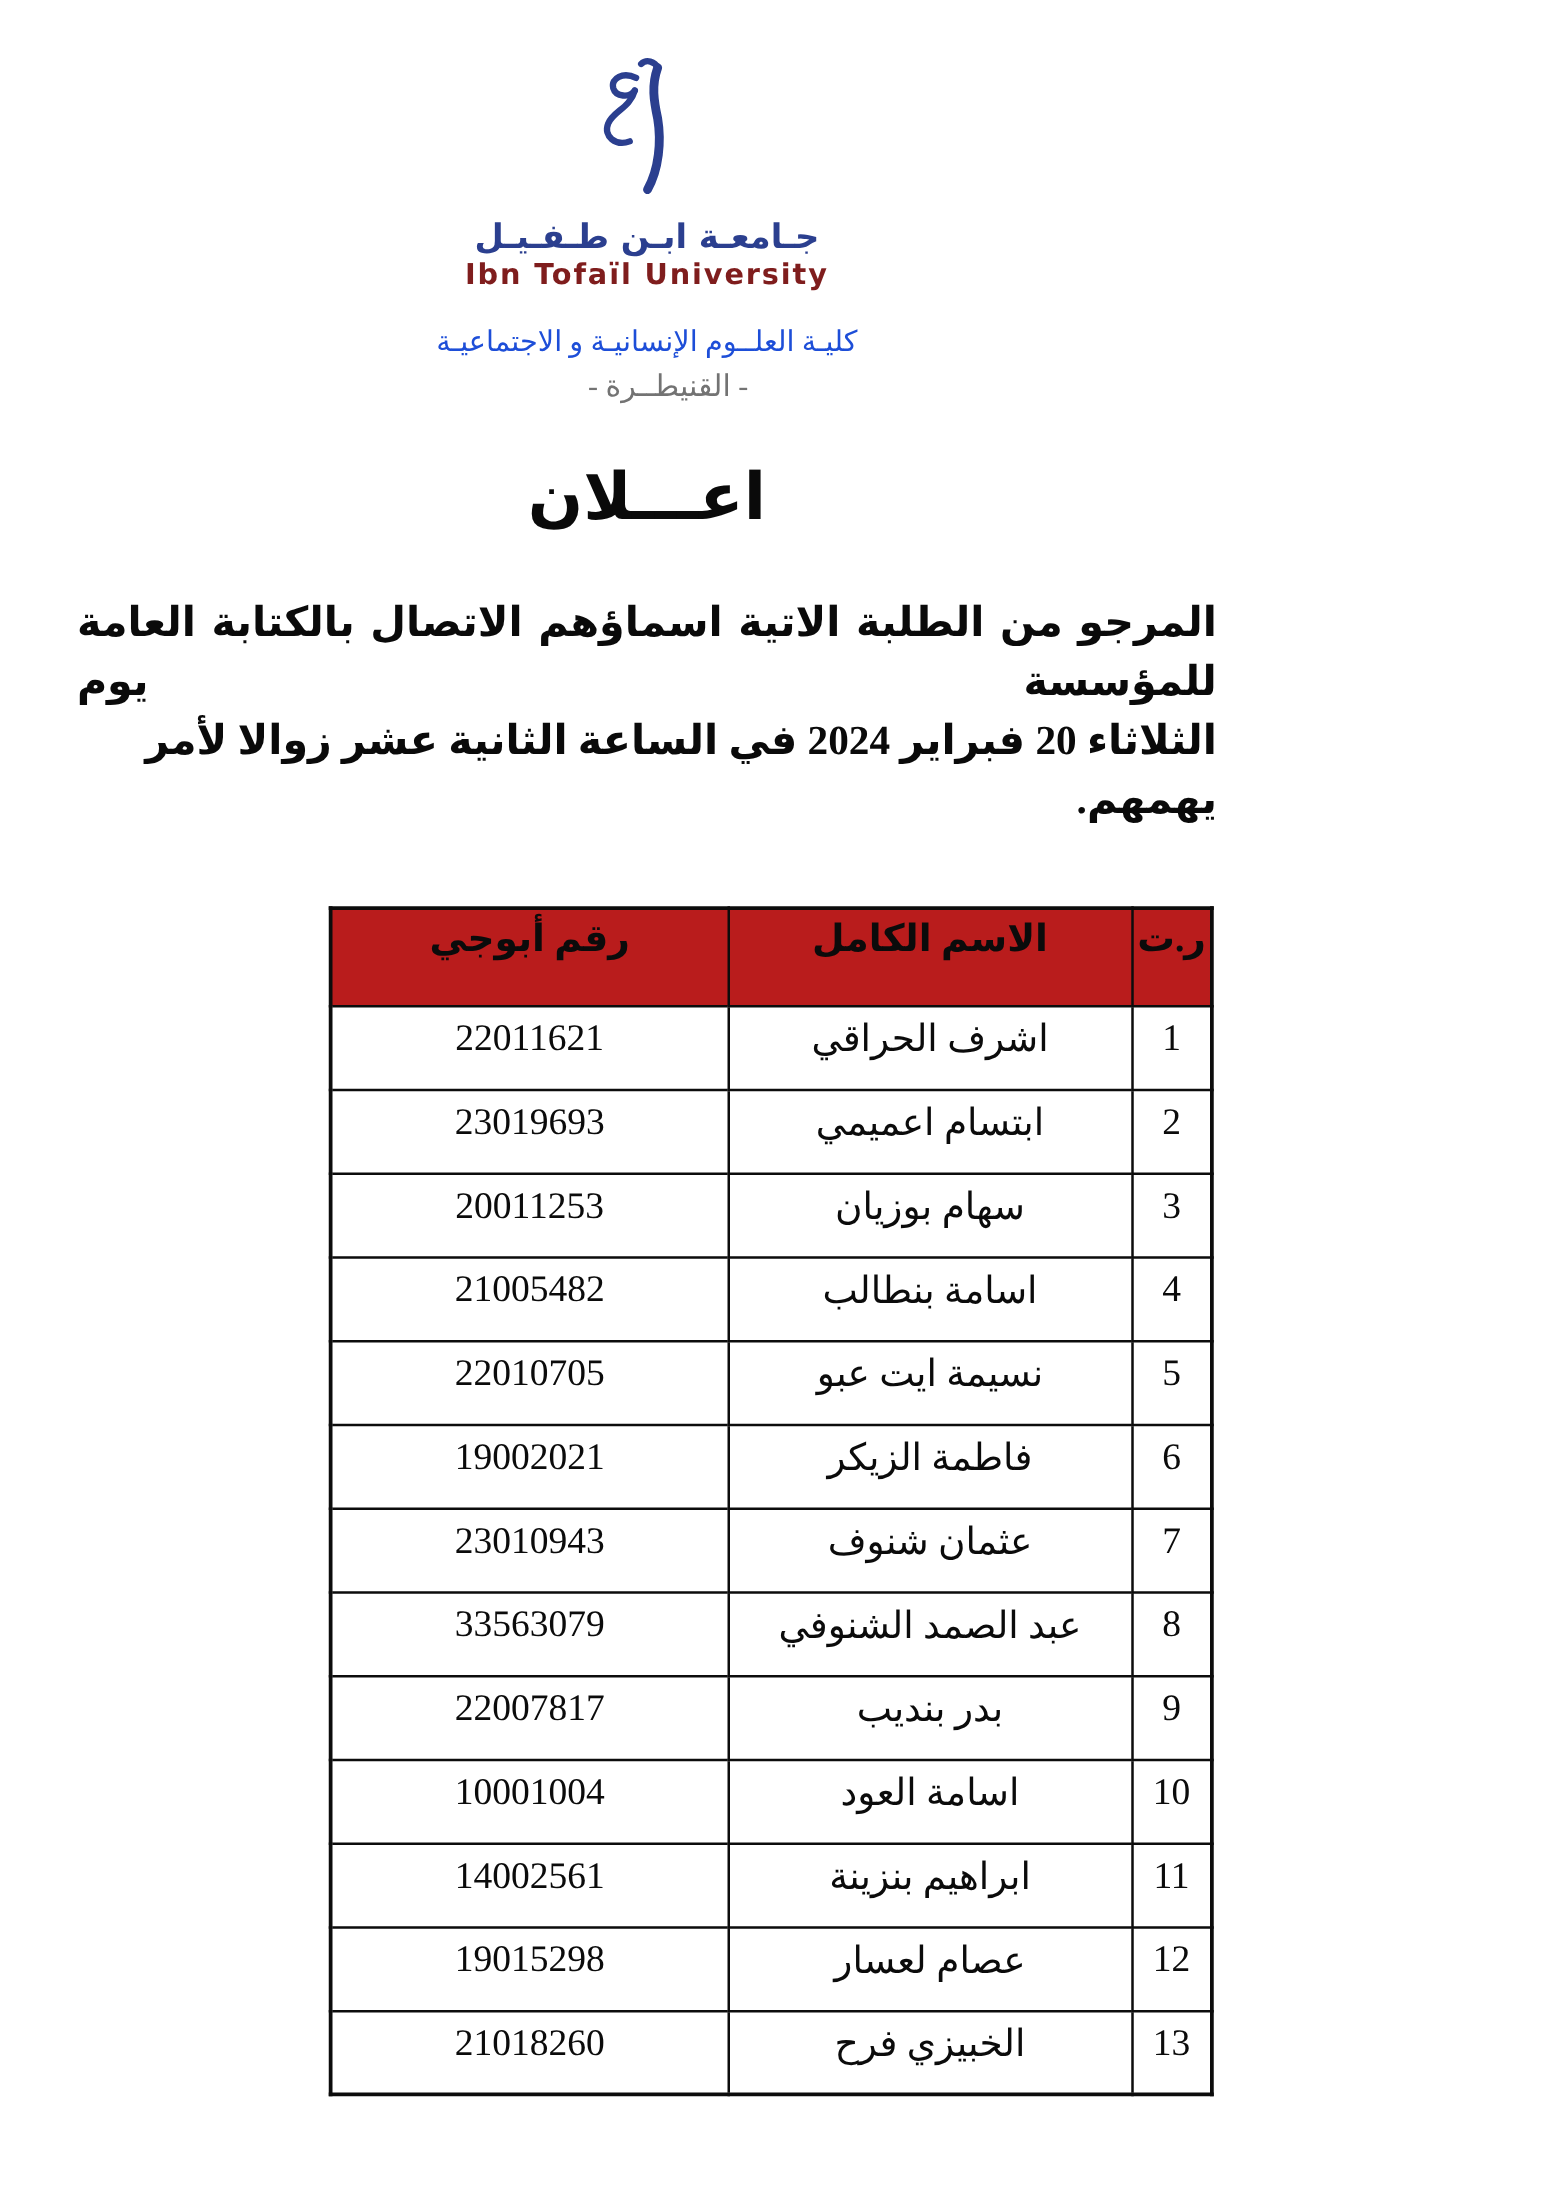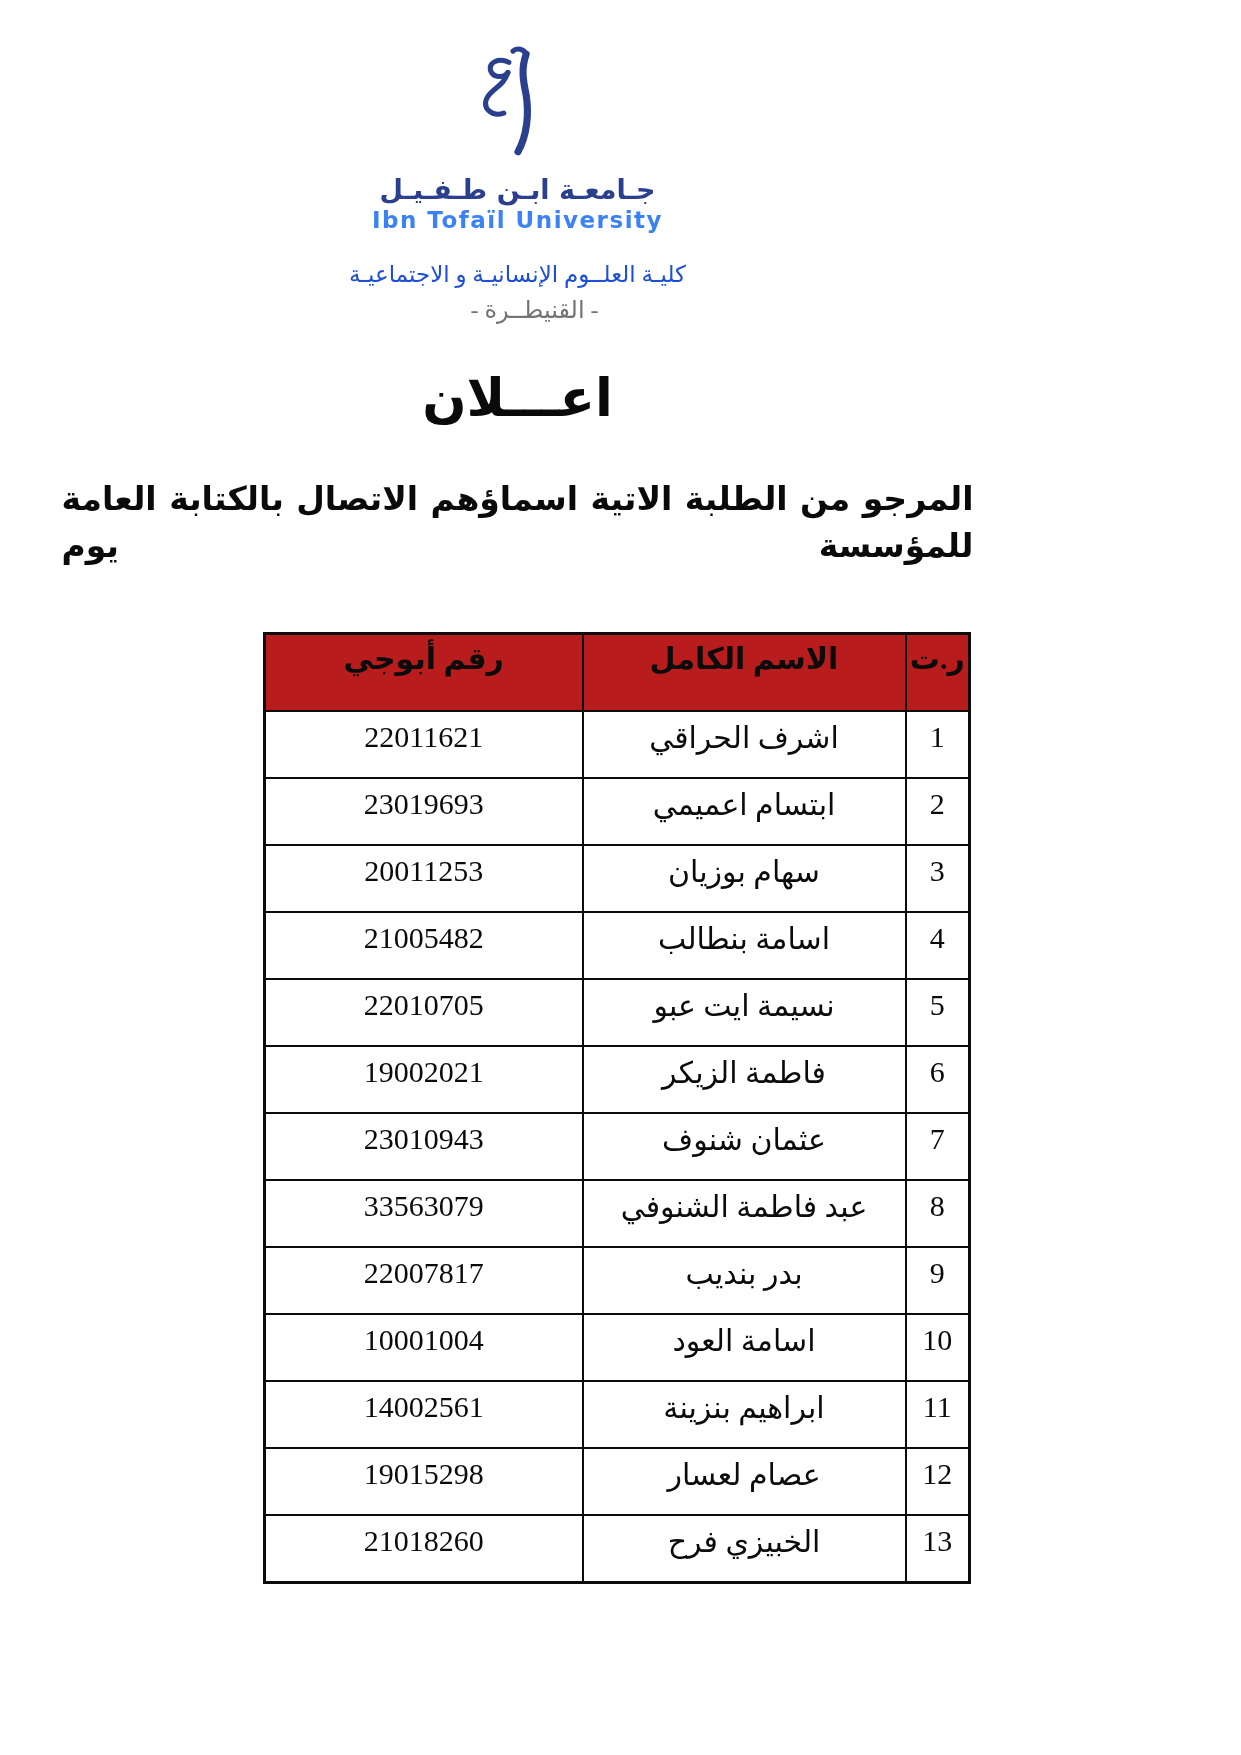--- a/index.html
+++ b/index.html
@@ -21,21 +21,21 @@
     direction: rtl;
     font-size: 27px;
     font-weight: bold;
     color: #2b3f8f;
     letter-spacing: 1px;
     font-family: "DejaVu Sans", sans-serif;
   }
   .uni-latin {
     font-size: 23px;
     font-weight: bold;
-    color: #3b82f6;
+    color: #7f1d1d;
     letter-spacing: 1.5px;
     margin-top: 2px;
     font-family: "DejaVu Sans", "Liberation Sans", sans-serif;
   }
   .faculty-line {
     direction: rtl;
     margin-top: 28px;
     font-size: 23px;
     color: #1d4ed8;
   }
@@ -122,20 +122,21 @@
     <div class="uni-arabic">جـامعـة ابـن طـفـيـل</div>
     <div class="uni-latin">Ibn Tofaïl University</div>
     <div class="faculty-line">كليـة العلــوم الإنسانيـة و الاجتماعيـة</div>
     <div class="city-line">- القنيطــرة -</div>
   </header>
 
   <h1 class="doc-title">اعـــلان</h1>
 
   <div class="announce">
     <div class="line-just">المرجو من الطلبة الاتية اسماؤهم الاتصال بالكتابة العامة للمؤسسة يوم</div>
+    <div class="line-end">الثلاثاء 20 فبراير 2024 في الساعة الثانية عشر زوالا لأمر يهمهم.</div>
   </div>
 
   <table class="students">
     <colgroup>
       <col class="c-serial">
       <col class="c-name">
       <col class="c-apogee">
     </colgroup>
     <thead>
       <tr>
@@ -175,21 +176,21 @@
           <td class="cell-name">فاطمة الزيكر</td>
           <td class="cell-apogee">19002021</td>
         </tr>
         <tr>
           <td class="cell-serial">7</td>
           <td class="cell-name">عثمان شنوف</td>
           <td class="cell-apogee">23010943</td>
         </tr>
         <tr>
           <td class="cell-serial">8</td>
-          <td class="cell-name">عبد فاطمة الشنوفي</td>
+          <td class="cell-name">عبد الصمد الشنوفي</td>
           <td class="cell-apogee">33563079</td>
         </tr>
         <tr>
           <td class="cell-serial">9</td>
           <td class="cell-name">بدر بنديب</td>
           <td class="cell-apogee">22007817</td>
         </tr>
         <tr>
           <td class="cell-serial">10</td>
           <td class="cell-name">اسامة العود</td>

